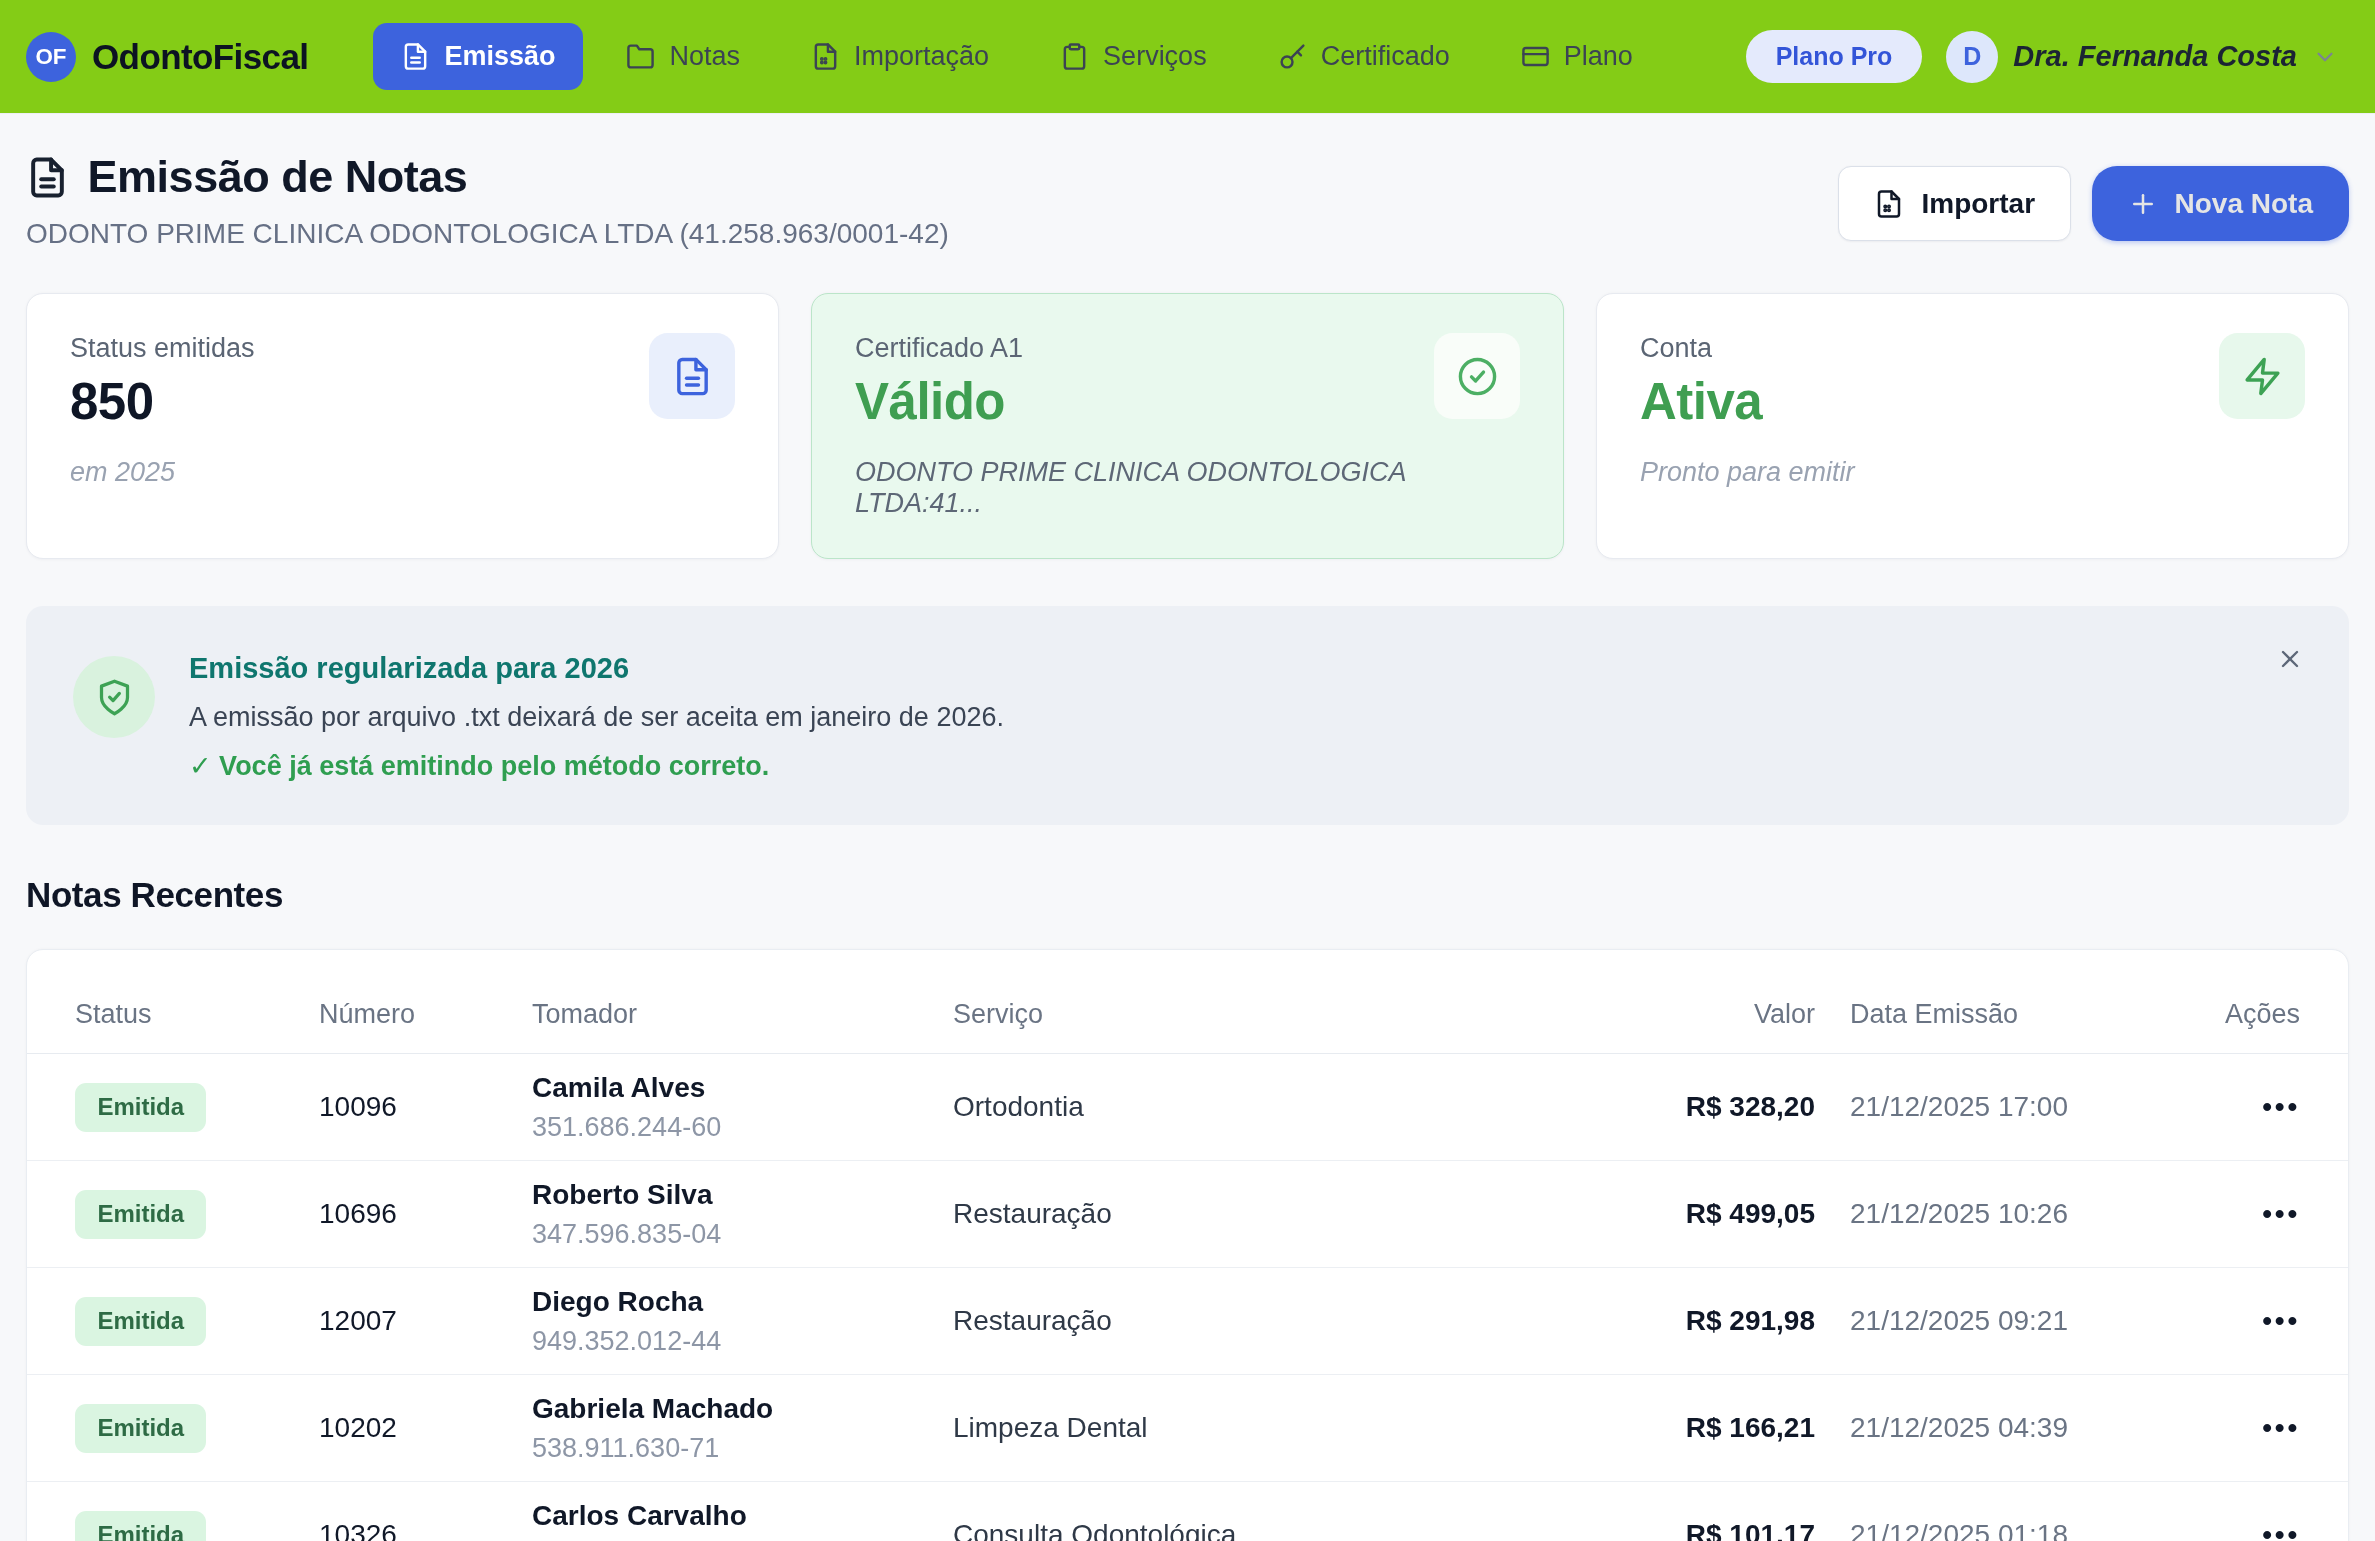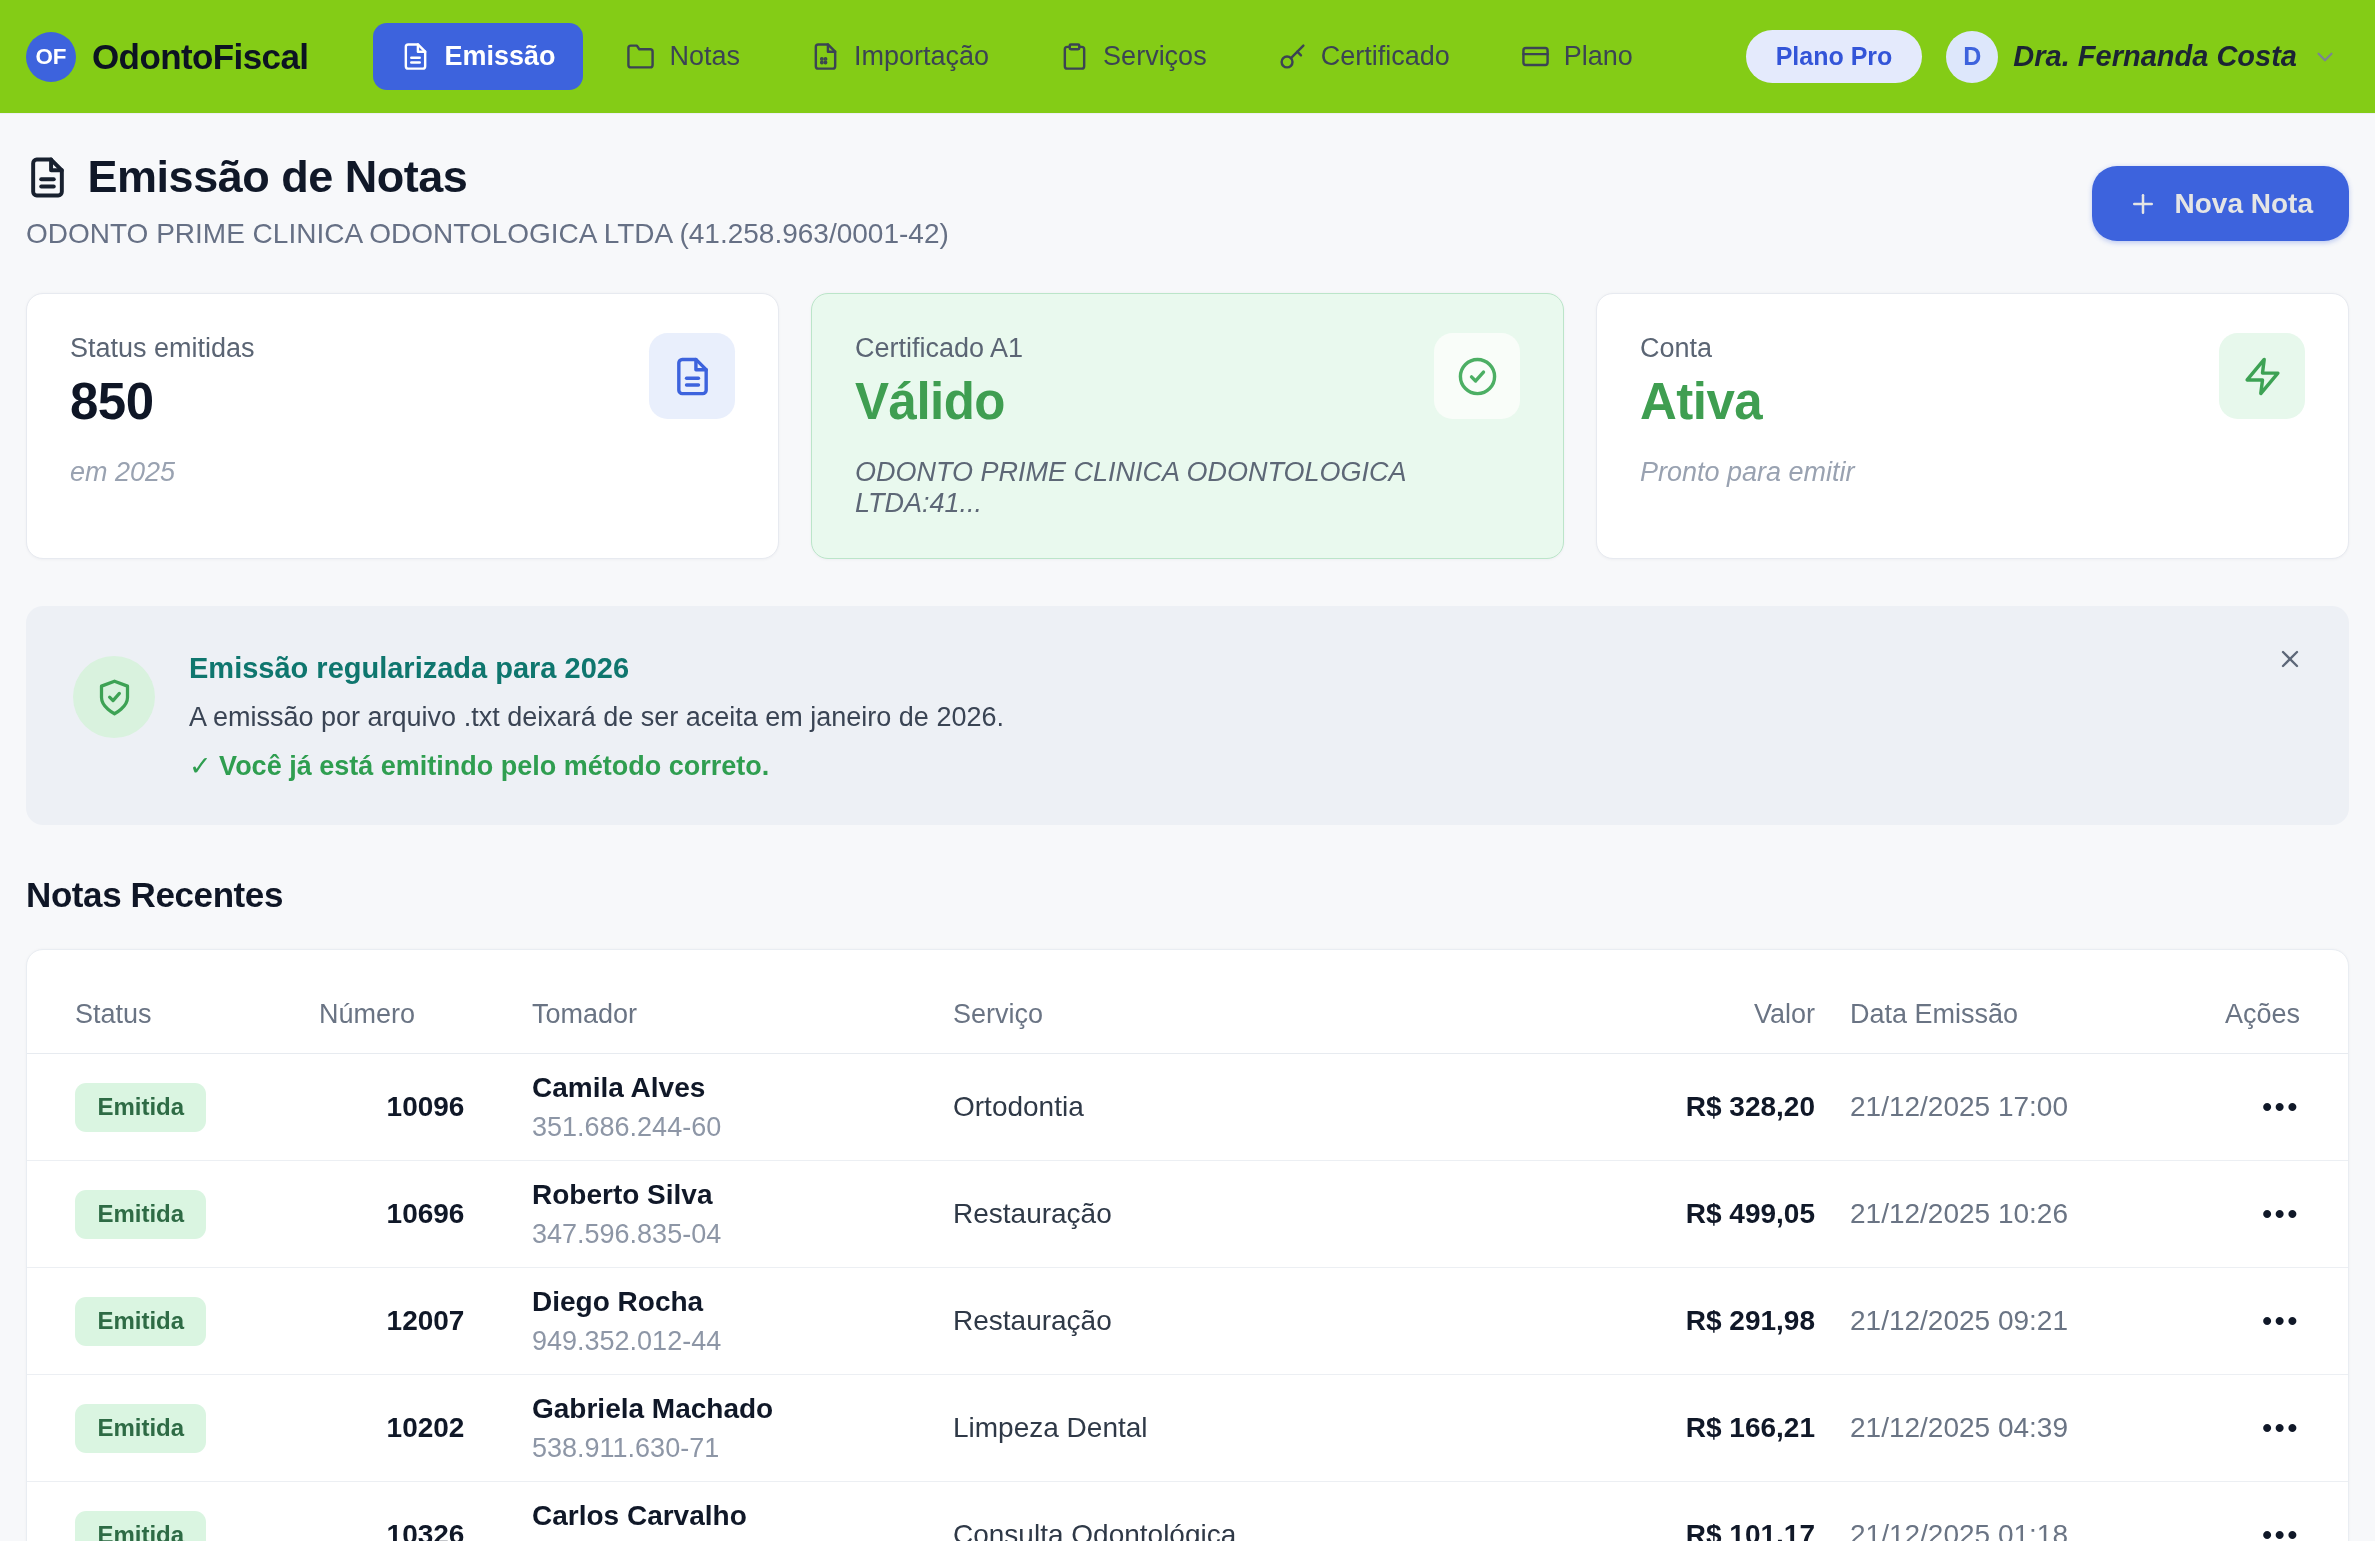--- a/index.html
+++ b/index.html
@@ -115,21 +115,21 @@
     grid-template-columns: 244px 213px 421px 1fr 224px 336px 149px;
   }
   .thead { height: 78px; font-size: 27px; color: #6a7484; border-bottom: 0.9px solid #e7ebf0; }
   .trow { height: 107px; border-bottom: 0.9px solid #eceff3; font-size: 28px; }
   .col-right { text-align: right; }
   .col-data { padding-left: 35px; }
   .status-badge {
     display: inline-flex; padding: 10.3px 22.4px; border-radius: 11.2px;
     background: #daf5e1; color: #2e6b45; font-weight: 700; font-size: 24px;
   }
-  .cell-numero { font-weight: 700; color: #101828; text-align: center; }
+  .cell-numero { font-weight: 400; color: #101828; }
   .cell-nome { font-weight: 700; color: #101828; line-height: 1.2; }
   .cell-doc { color: #8d96a6; font-size: 27px; margin-top: 7.5px; }
   .cell-servico { color: #2f3947; }
   .cell-valor { font-weight: 700; color: #101828; }
   .cell-data { color: #6a7484; }
   .cell-acoes { font-weight: 700; color: #101828; letter-spacing: 2.8px; cursor: pointer; }
 </style>
 </head>
 <body>
 
@@ -229,20 +229,33 @@
                 <path d="M14 2v6h6"></path>
                 <line x1="8.5" y1="13" x2="15.5" y2="13"></line>
                 <line x1="8.5" y1="17" x2="15.5" y2="17"></line>
               </svg>
           </span>
           <span>Emissão de Notas</span>
         </h1>
         <p class="subtitle">ODONTO PRIME CLINICA ODONTOLOGICA LTDA (41.258.963/0001-42)</p>
       </div>
       <div class="head-actions">
+        <button class="btn btn-outline">
+          <span>
+            <svg viewBox="0 0 24 24" fill="none" stroke="currentColor" stroke-width="2" stroke-linecap="round" stroke-linejoin="round" width="30" height="30">
+                <path d="M14 2H6a2 2 0 0 0-2 2v16a2 2 0 0 0 2 2h12a2 2 0 0 0 2-2V8z"></path>
+                <path d="M14 2v6h6"></path>
+                <circle cx="9" cy="14" r="0.6" fill="currentColor"></circle>
+                <circle cx="12" cy="14" r="0.6" fill="currentColor"></circle>
+                <circle cx="9" cy="17" r="0.6" fill="currentColor"></circle>
+                <circle cx="12" cy="17" r="0.6" fill="currentColor"></circle>
+              </svg>
+          </span>
+          <span>Importar</span>
+        </button>
         <button class="btn btn-primary">
           <span>
             <svg viewBox="0 0 24 24" fill="none" stroke="currentColor" stroke-width="2" stroke-linecap="round" stroke-linejoin="round" width="30" height="30">
                 <line x1="12" y1="5" x2="12" y2="19"></line>
                 <line x1="5" y1="12" x2="19" y2="12"></line>
               </svg>
           </span>
           <span>Nova Nota</span>
         </button>
       </div>

